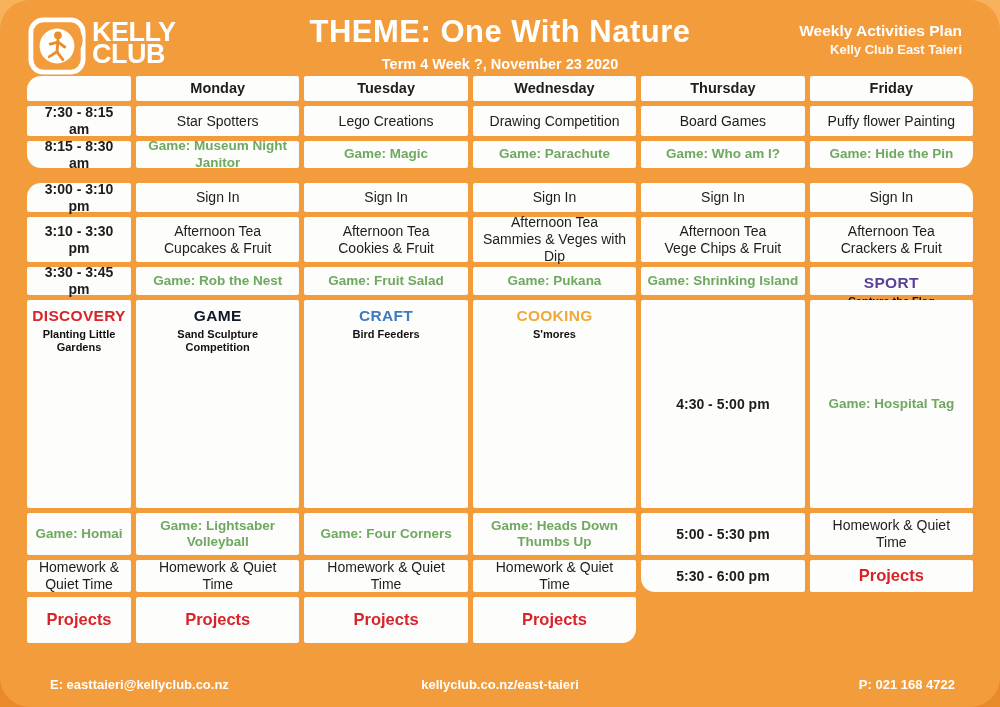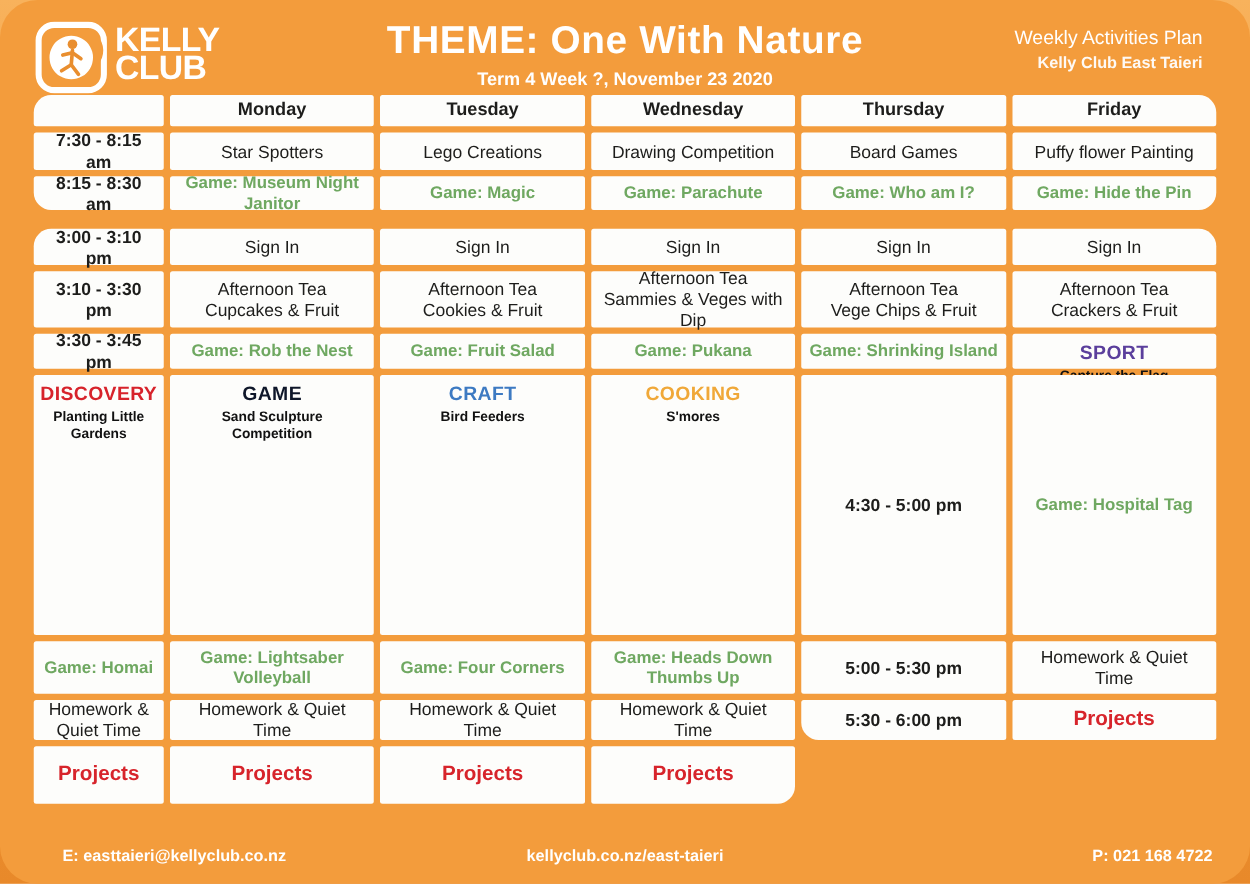--- a/index.html
+++ b/index.html
@@ -17,21 +17,21 @@
   }
   
   .header { position:relative; height:76px; }
   .logo { position:absolute; left:28px; top:13px; display:flex; align-items:flex-start; }
   .logo-mark { width:58px; height:58px; margin-top:4px; }
   .logo-text { color:#fff; font-weight:bold; font-size:27px; line-height:0.82; letter-spacing:-0.5px; margin-left:6px; margin-top:8px; }
   .title-wrap { position:absolute; left:0; right:0; top:14px; text-align:center; color:#fff; }
   .main-title { font-size:31px; font-weight:bold; letter-spacing:0.5px; }
   .sub-title { font-size:14.5px; font-weight:bold; margin-top:6px; }
   .header-right { position:absolute; right:38px; top:22px; text-align:right; color:#fff; }
-  .plan-title { font-size:15.5px; font-weight:normal; }
+  .plan-title { font-size:15.5px; font-weight:bold; }
   .club-name { font-size:13px; font-weight:bold; opacity:0.95; margin-top:2px; }
 
   
   .block {
     display:grid;
     grid-template-columns:104px repeat(5,1fr);
     gap:5px;
     margin:0 27px;
   }
   .block-a { grid-template-rows:25px 30px 27px; }
@@ -59,21 +59,21 @@
   .main-title-txt { font-weight:bold; font-size:11px; color:#111; margin-top:2px; max-width:140px; }
 
   
   .footer {
     position:absolute; left:0; right:0; bottom:0; height:46px;
     display:flex; align-items:center;
     color:#fff; font-size:13px; font-weight:bold;
   }
   .footer-email { position:absolute; left:50px; }
   .footer-web { position:absolute; left:0; right:0; text-align:center; }
-  .footer-phone { position:absolute; right:30px;padding-left:12px; }
+  .footer-phone { position:absolute; right:45px;padding-left:12px; }
 </style>
 </head>
 <body>
 
 <div class="page">
 
   <div class="header">
     <div class="logo">
       <svg class="logo-mark" viewBox="0 0 60 60">
         <rect x="3" y="3" width="54" height="54" rx="13" fill="#f39c3c" stroke="#ffffff" stroke-width="5"></rect>

